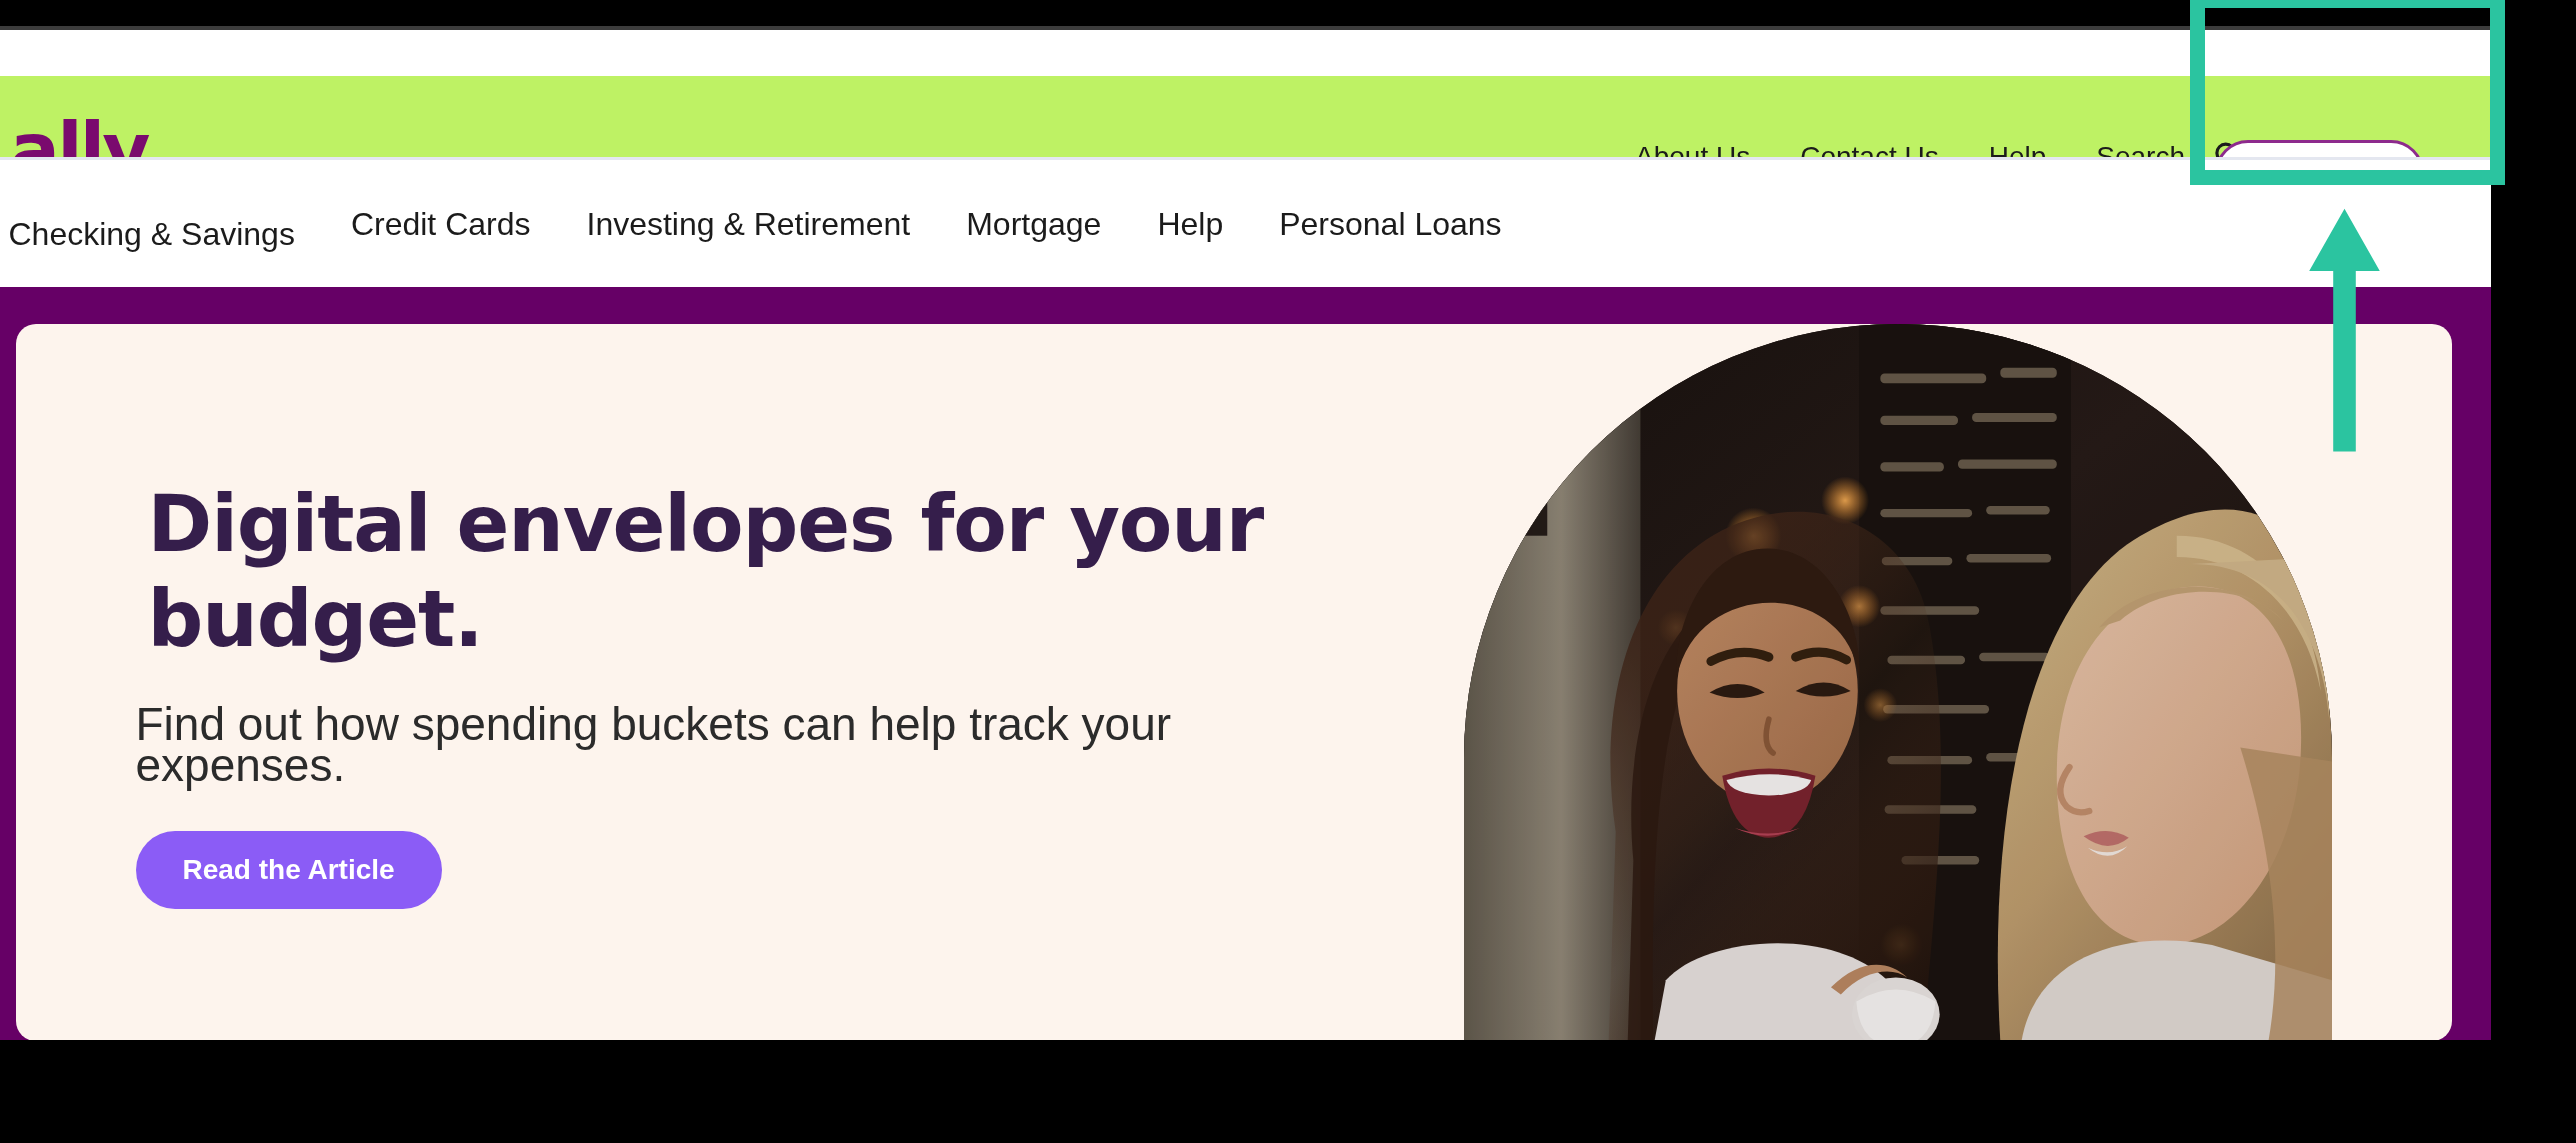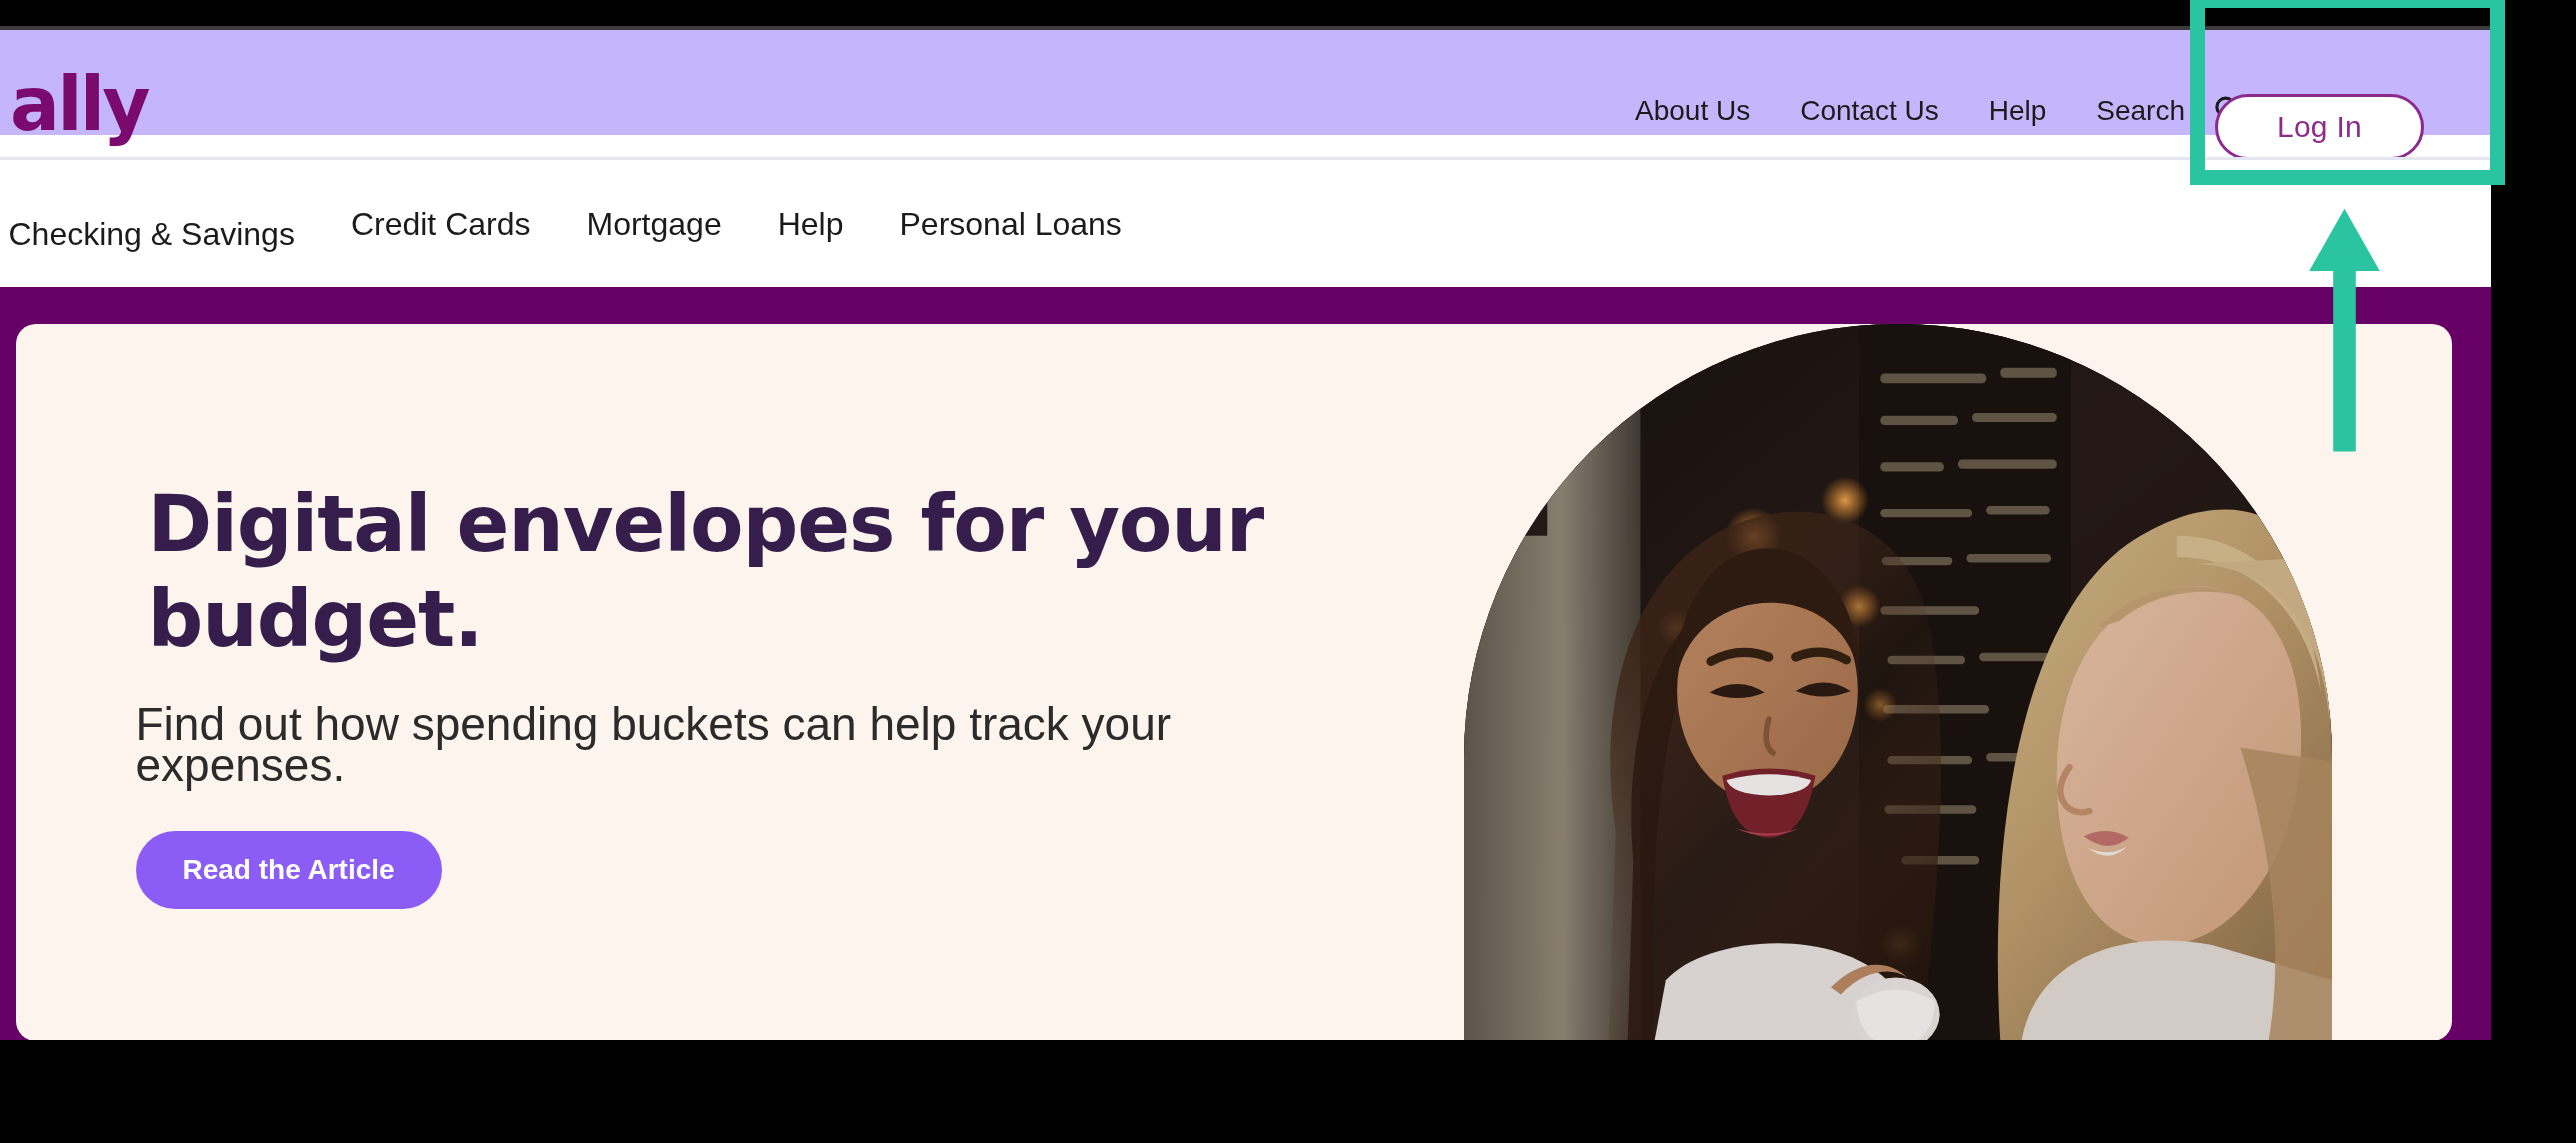--- a/index.html
+++ b/index.html
@@ -41,21 +41,22 @@
     top: 26px;
     width: 2576px;
     height: 3.5px;
     background: #3c3c3c;
   }
 
   
   .header-top {
     position: relative;
     height: 105px;
-    background: #c4b5fd;
+    background: #bef264;
+    margin-top: 46px;
   }
 
   .logo {
     position: absolute;
     left: 10px;
     top: 37px;
     font-size: 74px;
     line-height: 74px;
     font-weight: 700;
     letter-spacing: -2.8px;
@@ -294,20 +295,21 @@
       </nav>
 
       <button class="login-btn">Log In</button>
     </div>
 
     <div class="header-divider"></div>
 
     <nav class="main-nav">
       <a class="nav-link">Checking &amp; Savings</a>
       <a class="nav-link">Credit Cards</a>
+      <a class="nav-link">Investing &amp; Retirement</a>
       <a class="nav-link">Mortgage</a>
       <a class="nav-link">Help</a>
       <a class="nav-link">Personal Loans</a>
     </nav>
 
     <section class="hero-band">
       <div class="hero-card">
 
         <div class="hero-copy">
           <h1 class="hero-title">Digital envelopes for your budget.</h1>

